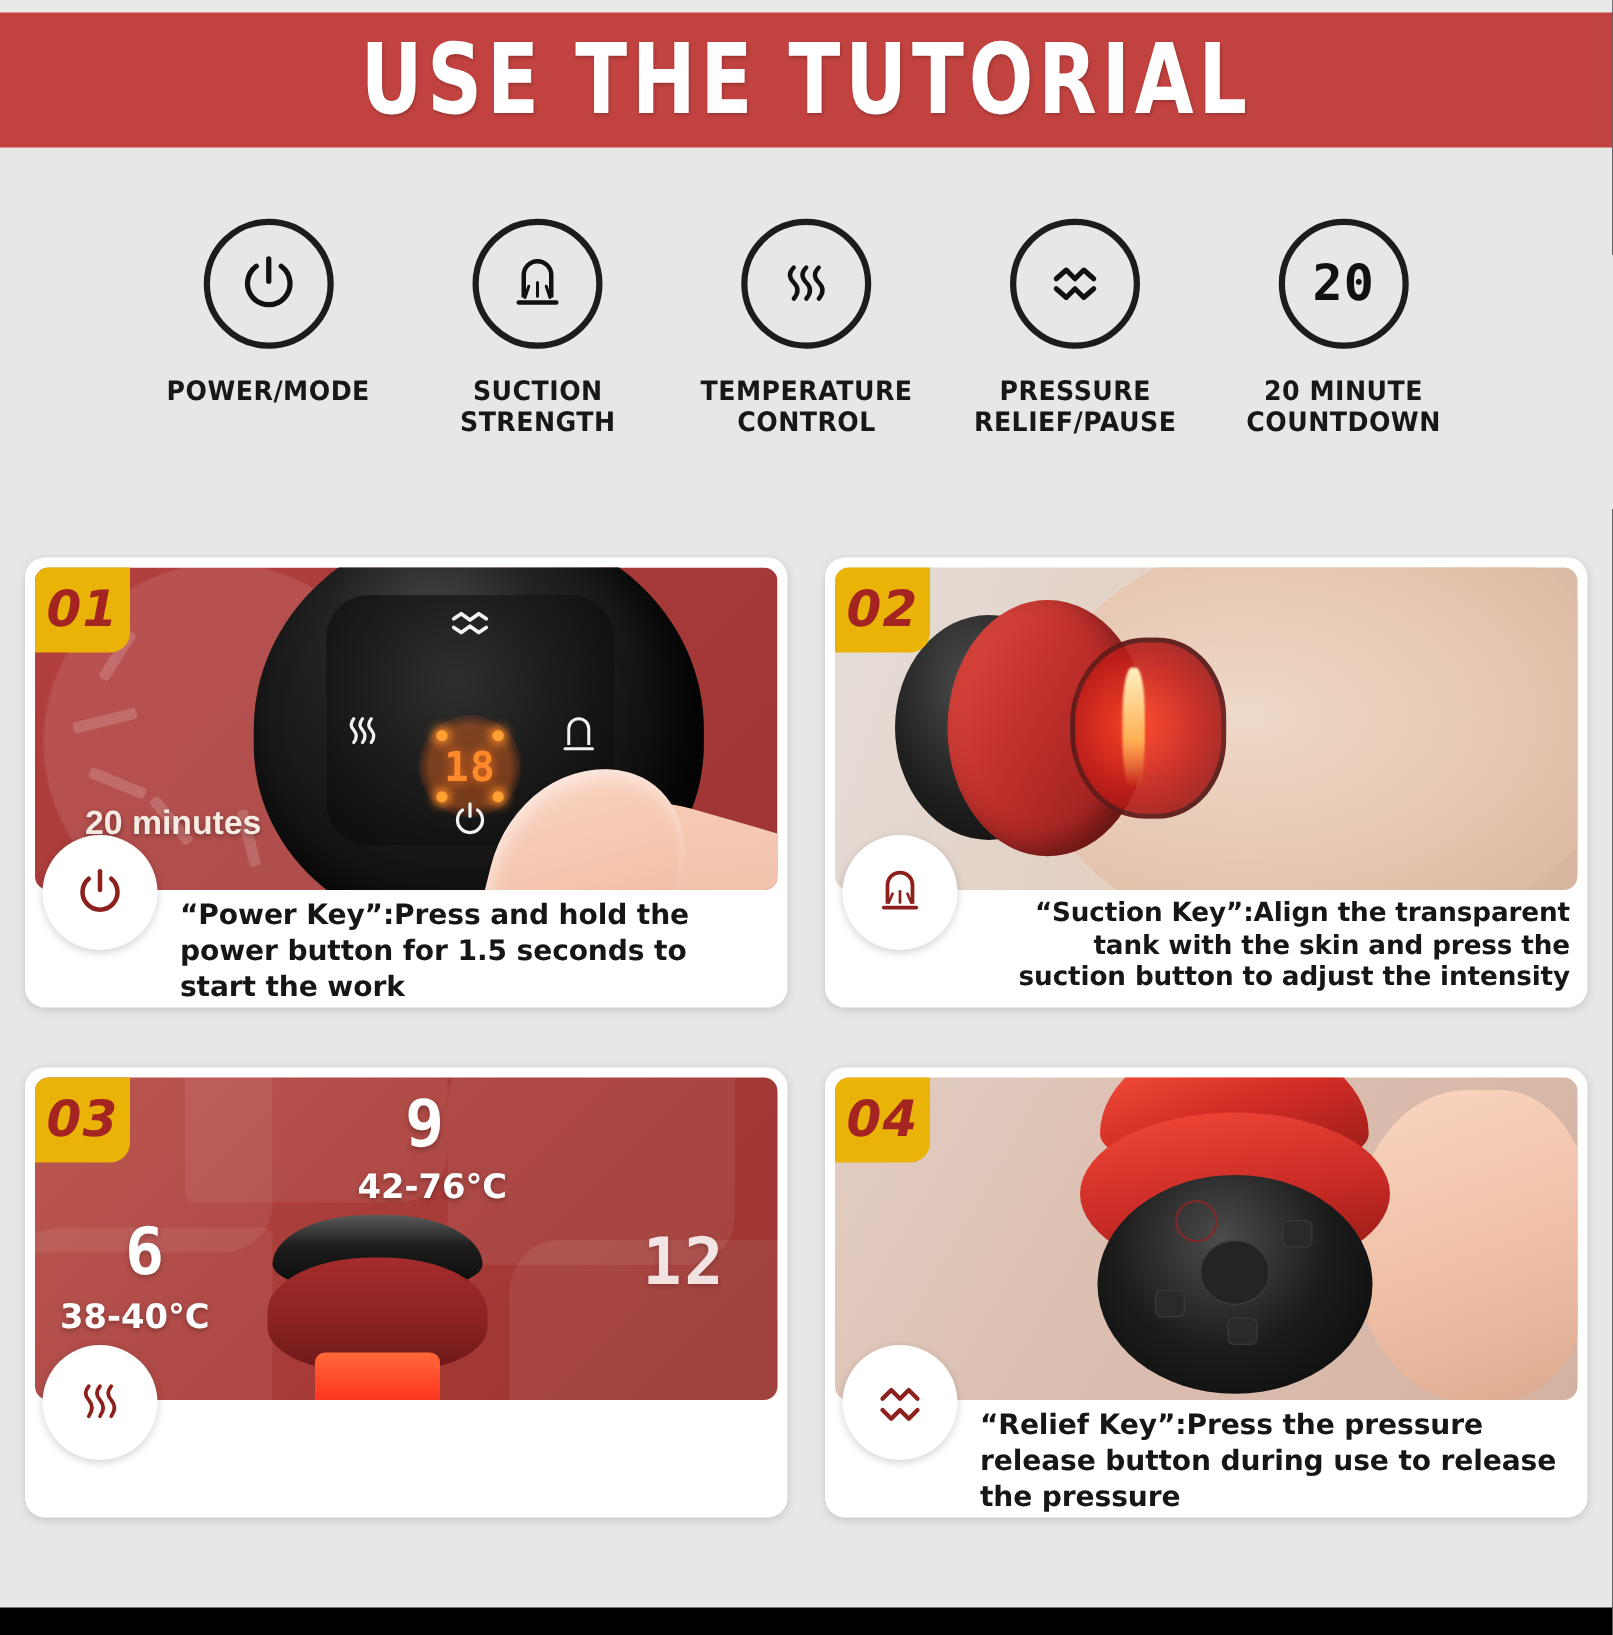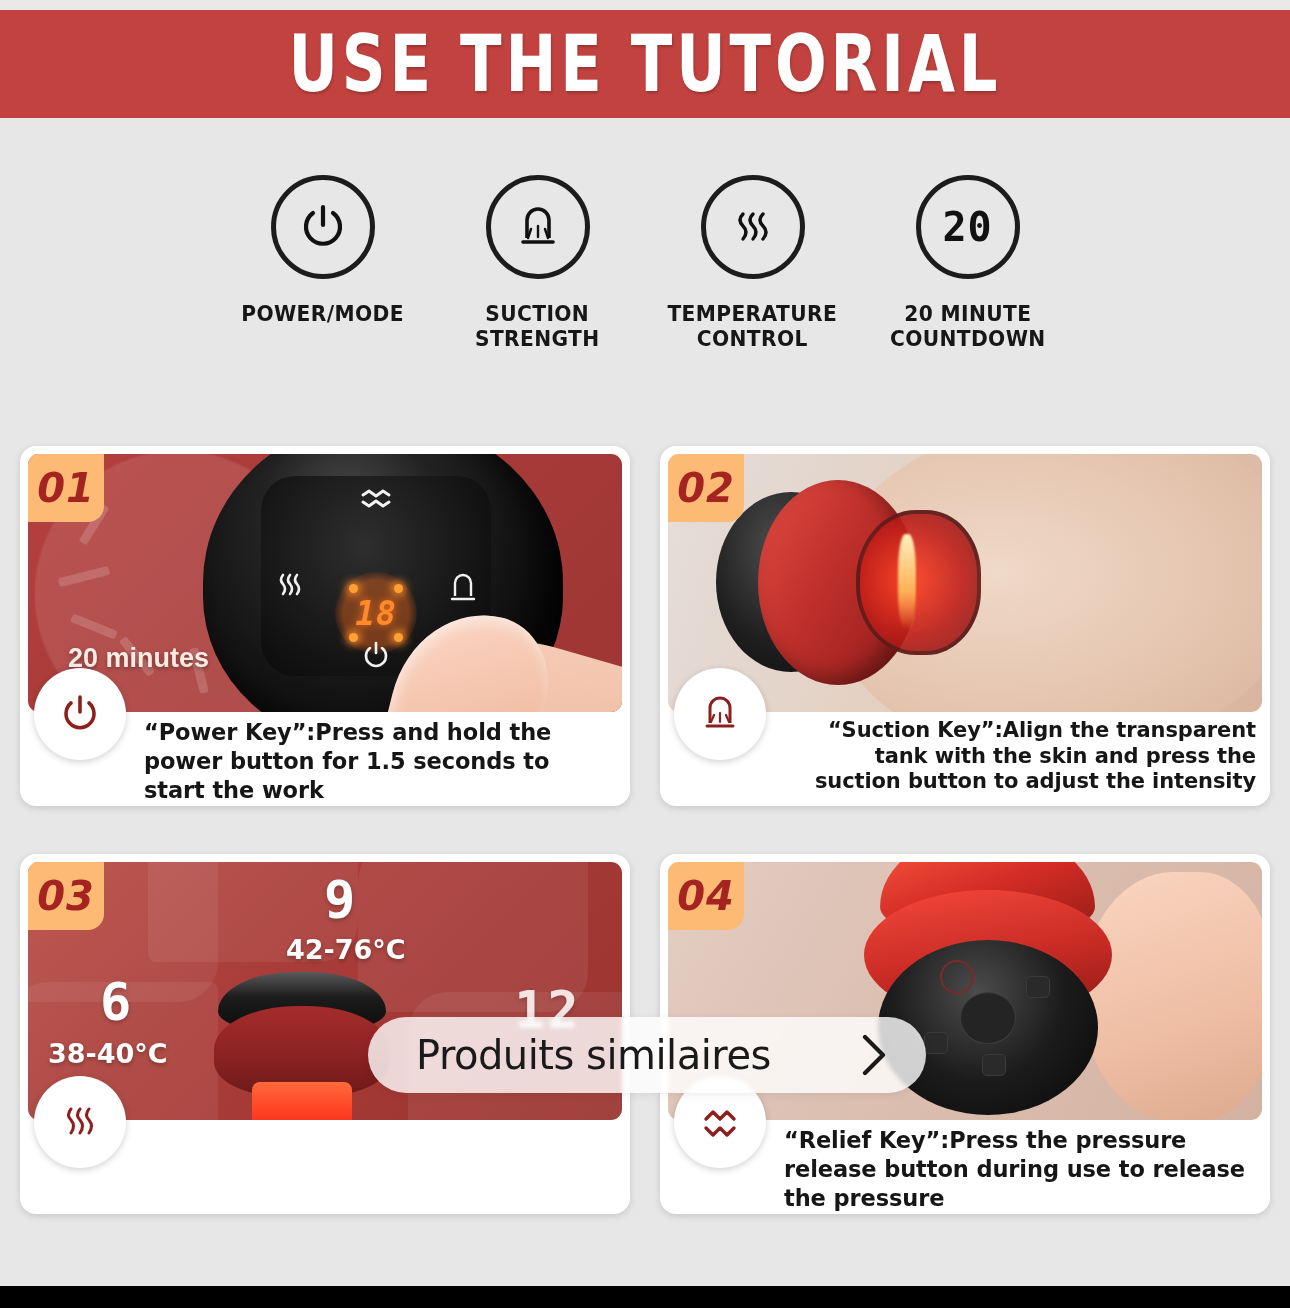--- a/index.html
+++ b/index.html
@@ -106,21 +106,20 @@
   .device-black {
     position: absolute; left: 175px; top: -36px; width: 360px; height: 330px;
     background: radial-gradient(ellipse at 40% 28%, #4a4a4a 0%, #232323 28%, #0c0c0c 70%, #050505 100%);
     border-radius: 50% 50% 46% 46%;
     box-shadow: inset -18px -12px 36px rgba(0,0,0,.8);
   }
   .device-panel {
     position: absolute; left: 58px; top: 58px; width: 230px; height: 200px;
     background: radial-gradient(ellipse at 45% 35%, #2e2e2e 0%, #141414 65%, #080808 100%);
     border-radius: 34px;
-    font-style: italic;
   }
   .dot-display {
     position: absolute; left: 50%; top: 96px; transform: translateX(-50%);
     width: 82px; height: 82px; border-radius: 50%;
     background: radial-gradient(circle, rgba(255,110,30,.40) 0 56%, rgba(255,90,20,.10) 70%, rgba(0,0,0,0) 78%);
     display: flex; align-items: center; justify-content: center;
   }
   .dot-display .seg {
     color: #ff8a2b; font-size: 33px; font-weight: 700;
     font-family: "DejaVu Sans Mono", monospace;
@@ -256,21 +255,21 @@
   .hand-04 {
     position: absolute; right: -10px; top: 10px; width: 190px; height: 250px;
     background: linear-gradient(160deg,#fad6c1 0%, #eebda3 60%, #dca98e 100%);
     border-radius: 48% 38% 40% 50%;
   }
 
   
   .step-badge {
     position: absolute; left: 8px; top: 8px;
     width: 76px; height: 68px;
-    background: #fdba74;
+    background: #eab308;
     border-radius: 11px 0 16px 0;
     display: flex; align-items: center; justify-content: center;
     z-index: 6;
   }
   .step-badge span {
     color: #a32420; font-size: 40px; font-weight: 700;
     font-style: italic; letter-spacing: 1px;
     font-family: "DejaVu Sans", sans-serif;
   }
 
@@ -380,20 +379,34 @@
             <path d="M37 14 q-6 6 0 12 q6 6 0 13" fill="none" stroke="#111" stroke-width="3.4" stroke-linecap="round"></path>
           </svg>
         </span>
       </div>
       <div class="flabel">
         <span>TEMPERATURE</span><br>
         <span>CONTROL</span>
       </div>
     </div>
 
+    <div class="feature">
+      <div class="ring">
+        <span>
+          <svg width="54" height="54" viewBox="0 0 54 54">
+            <polyline points="12,23 20,16 27,23 34,16 42,23" fill="none" stroke="#111" stroke-width="4" stroke-linecap="round" stroke-linejoin="round"></polyline>
+            <polyline points="12,31 20,38 27,31 34,38 42,31" fill="none" stroke="#111" stroke-width="4" stroke-linecap="round" stroke-linejoin="round"></polyline>
+          </svg>
+        </span>
+      </div>
+      <div class="flabel">
+        <span>PRESSURE</span><br>
+        <span>RELIEF/PAUSE</span>
+      </div>
+    </div>
 
     <div class="feature">
       <div class="ring">
         <span style="font-family:'DejaVu Sans Mono',monospace;font-size:40px;font-weight:700;color:#111;letter-spacing:1px;">20</span>
       </div>
       <div class="flabel">
         <span>20 MINUTE</span><br>
         <span>COUNTDOWN</span>
       </div>
     </div>
@@ -560,24 +573,16 @@
               <polyline points="9,29 16,36 23,29 30,36 37,29" fill="none" stroke="#8d201d" stroke-width="3.4" stroke-linecap="round" stroke-linejoin="round"></polyline>
             </svg>
           </span>
         </div>
         <div class="cap-text">“Relief Key”:Press the pressure release button during use to release the pressure</div>
       </div>
     </div>
 
   </div>
 
-  <div class="pill">
-    <span class="pill-label">Produits similaires</span>
-    <span class="chev">
-      <svg width="34" height="50" viewBox="0 0 34 50">
-        <polyline points="9,7 27,25 9,43" fill="none" stroke="#1a1a1a" stroke-width="4.2" stroke-linecap="round" stroke-linejoin="round"></polyline>
-      </svg>
-    </span>
-  </div>
 
   <div class="bottom-bar"></div>
 
 </div>
 
 </body></html>

